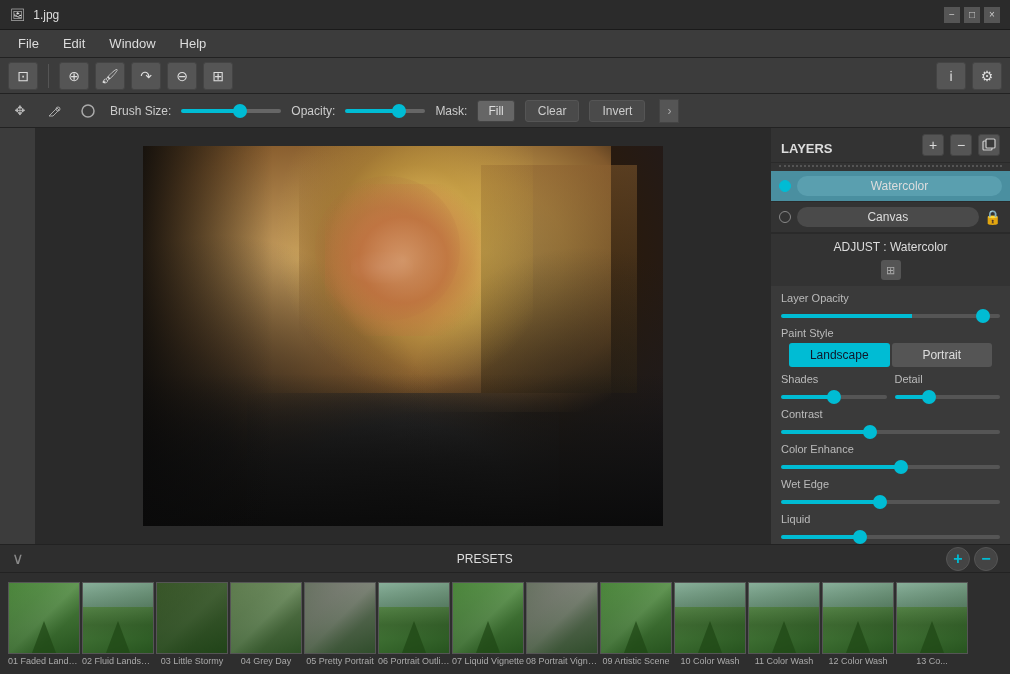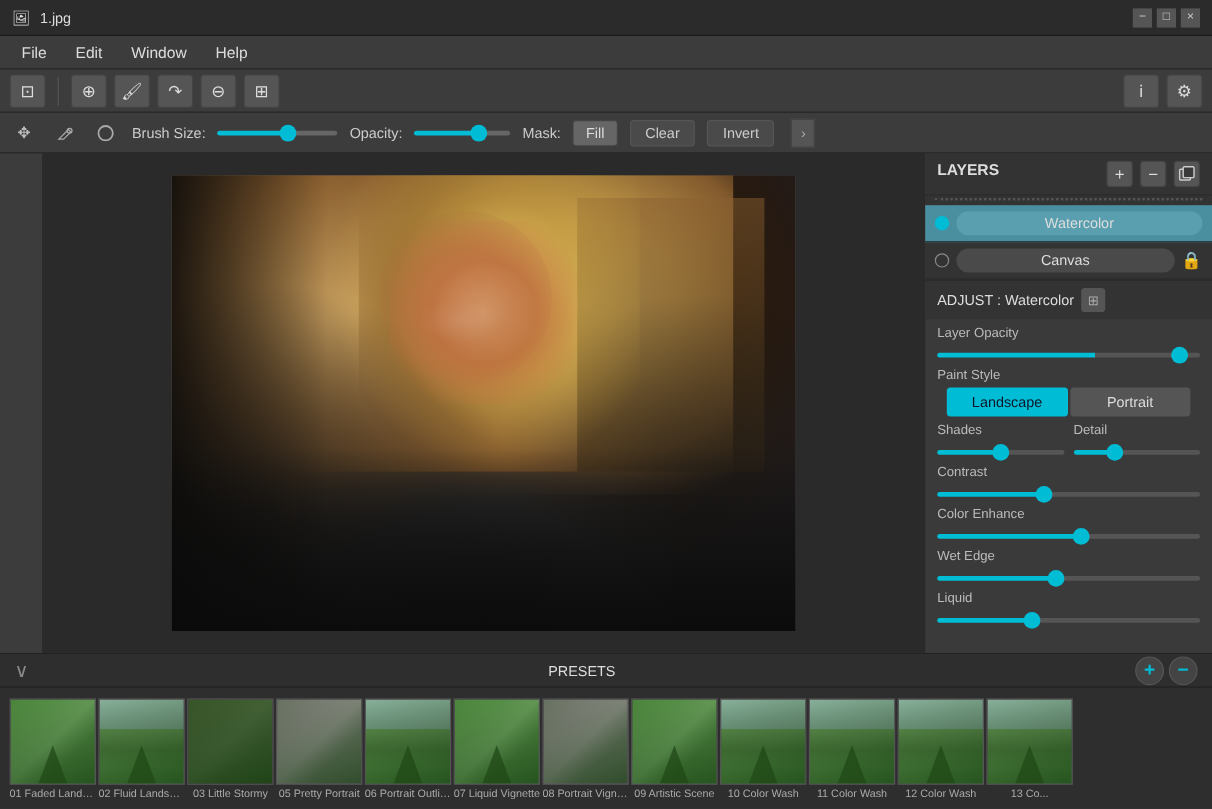--- a/index.html
+++ b/index.html
@@ -216,21 +216,21 @@
       width: 240px;
       background: #3a3a3a;
       border-left: 1px solid #2a2a2a;
       display: flex;
       flex-direction: column;
     }
 
     
     #layers-header {
       display: flex;
-      align-items: flex-start;
+      align-items: flex-end;
       padding: 6px 10px;
       background: #333;
       border-bottom: 1px solid #2a2a2a;
       gap: 6px;
     }
     #layers-title { font-size: 13px; font-weight: bold; color: #ddd; flex: 1; }
     .layer-btn {
       width: 22px; height: 22px;
       background: #555;
       border: 1px solid #444;
@@ -277,20 +277,21 @@
       margin: 2px 8px;
     }
 
     
     #adjust-header {
       display: flex;
       align-items: center;
       padding: 6px 10px;
       background: #333;
       gap: 6px;
+      flex-direction: column;
     }
     .adjust-icon {
       width: 20px; height: 20px;
       background: #555;
       border-radius: 3px;
       display: flex; align-items: center; justify-content: center;
       cursor: pointer; font-size: 11px; color: #aaa;
     }
 
     
@@ -663,20 +664,24 @@
         <div class="preset-thumb" style="background: linear-gradient(180deg, #a0c0d8 0%, #80a0b8 35%, #5a8a5a 35%, #3a6a3a 60%, #4a8a4a 80%); border: 1px solid #555;">
           <div style="position: absolute; bottom: 0px; left: 50%; transform: translateX(-50%); width: 0px; height: 0px; border-left: 12px solid transparent; border-right: 12px solid transparent; border-bottom: 32px solid rgba(30, 70, 20, 0.7);"></div>
         </div>
         <div class="preset-label">02 Fluid Landscape</div>
       </div>
       <div class="preset-item">
         <div class="preset-thumb" style="background: linear-gradient(135deg, #1a2a1a 0%, #2a3a2a 30%, #3a4a3a 50%, #2a3a2a 70%); border: 1px solid #555;"></div>
         <div class="preset-label">03 Little Stormy</div>
       </div>
       <div class="preset-item">
+        <div class="preset-thumb" style="background: linear-gradient(135deg, #5a6a5a 0%, #7a8a7a 30%, #9aaa9a 50%, #6a7a6a 70%); border: 1px solid #555;"></div>
+        <div class="preset-label">04 Grey Day</div>
+      </div>
+      <div class="preset-item">
         <div class="preset-thumb" style="background: linear-gradient(135deg, #6a5a7a 0%, #9a7aaa 30%, #b090c0 50%, #7a6a8a 70%); border: 1px solid #555;"></div>
         <div class="preset-label">05 Pretty Portrait</div>
       </div>
       <div class="preset-item">
         <div class="preset-thumb" style="background: linear-gradient(180deg, #a0c0d8 0%, #80a0b8 35%, #5a8a5a 35%, #3a6a3a 60%, #4a8a4a 80%); border: 1px solid #555;">
           <div style="position: absolute; bottom: 0px; left: 50%; transform: translateX(-50%); width: 0px; height: 0px; border-left: 12px solid transparent; border-right: 12px solid transparent; border-bottom: 32px solid rgba(30, 70, 20, 0.7);"></div>
         </div>
         <div class="preset-label">06 Portrait Outline</div>
       </div>
       <div class="preset-item">

